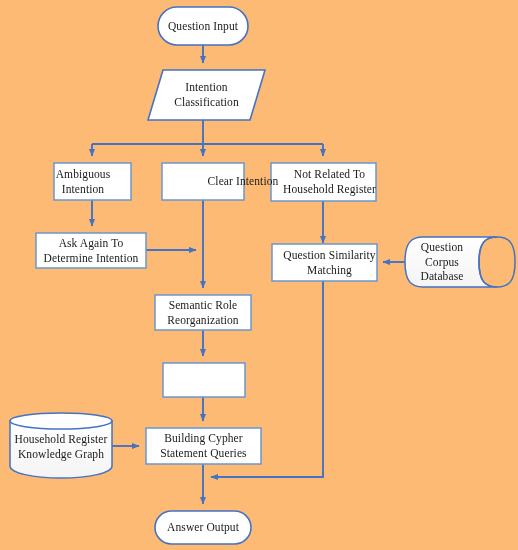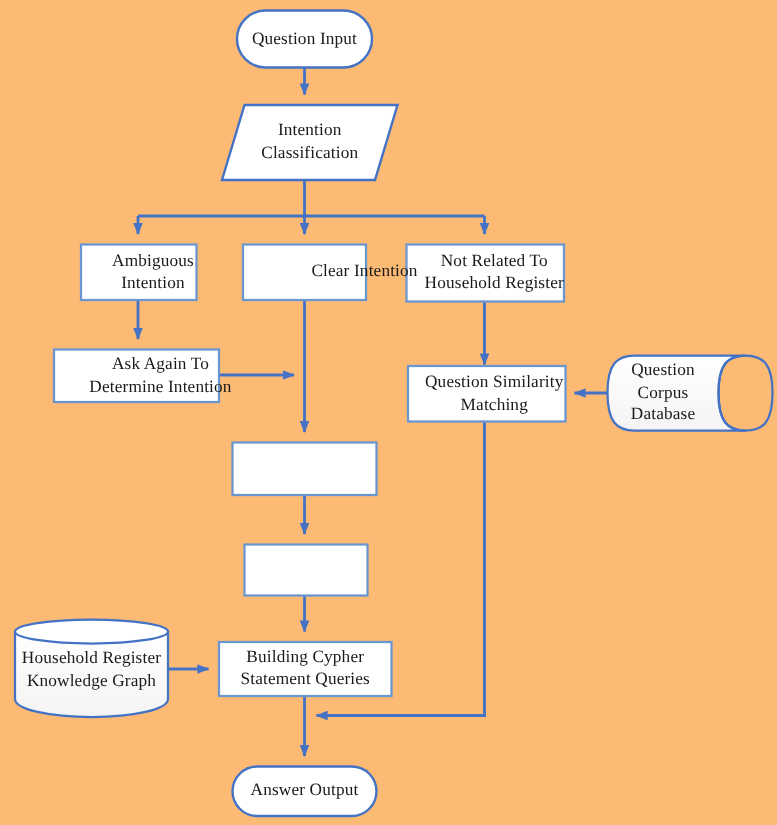--- a/index.html
+++ b/index.html
@@ -118,37 +118,39 @@
 
       <rect x="155" y="511" width="96" height="33" rx="16.5" ry="16.5" fill="#ffffff" stroke="#4472c4" stroke-width="1.6"></rect>
     </g>
   </svg>
 
   <div class="node-label" style="left:158px; top:7px; width:90px; height:38px;">Question Input</div>
 
   <div class="node-label" style="left:150px; top:70px; width:113px; height:50px;">Intention
 Classification</div>
 
-  <div class="node-label" style="left:54px; top:163px; width:58px; height:37px;margin-left:19px;">Ambiguous
+  <div class="node-label" style="left:54px; top:163px; width:58px; height:37px;">Ambiguous
 Intention</div>
 
   <div class="node-label" style="left:162px; top:163px; width:82px; height:37px;padding-left:40px;">Clear Intention</div>
 
   <div class="node-label" style="left:271px; top:163px; width:117px; height:38px;">Not Related To
 Household Register</div>
 
-  <div class="node-label" style="left:36px; top:233px; width:110px; height:35px;padding-left:16px;">Ask Again To
+  <div class="node-label" style="left:36px; top:233px; width:110px; height:35px;">Ask Again To
 Determine Intention</div>
 
   <div class="node-label" style="left:272px; top:244px; width:115px; height:37px;">Question Similarity
 Matching</div>
 
   <div class="node-label" style="left:405px; top:237px; width:74px; height:50px;">Question Corpus
 Database</div>
 
+  <div class="node-label" style="left:155px; top:295px; width:96px; height:35px;">Semantic Role
+Reorganization</div>
 
 
   <div class="node-label" style="left:10px; top:424px; width:102px; height:46px;">Household Register
 Knowledge Graph</div>
 
   <div class="node-label" style="left:146px; top:428px; width:115px; height:36px;">Building Cypher
 Statement Queries</div>
 
   <div class="node-label" style="left:155px; top:511px; width:96px; height:33px;">Answer Output</div>
 

